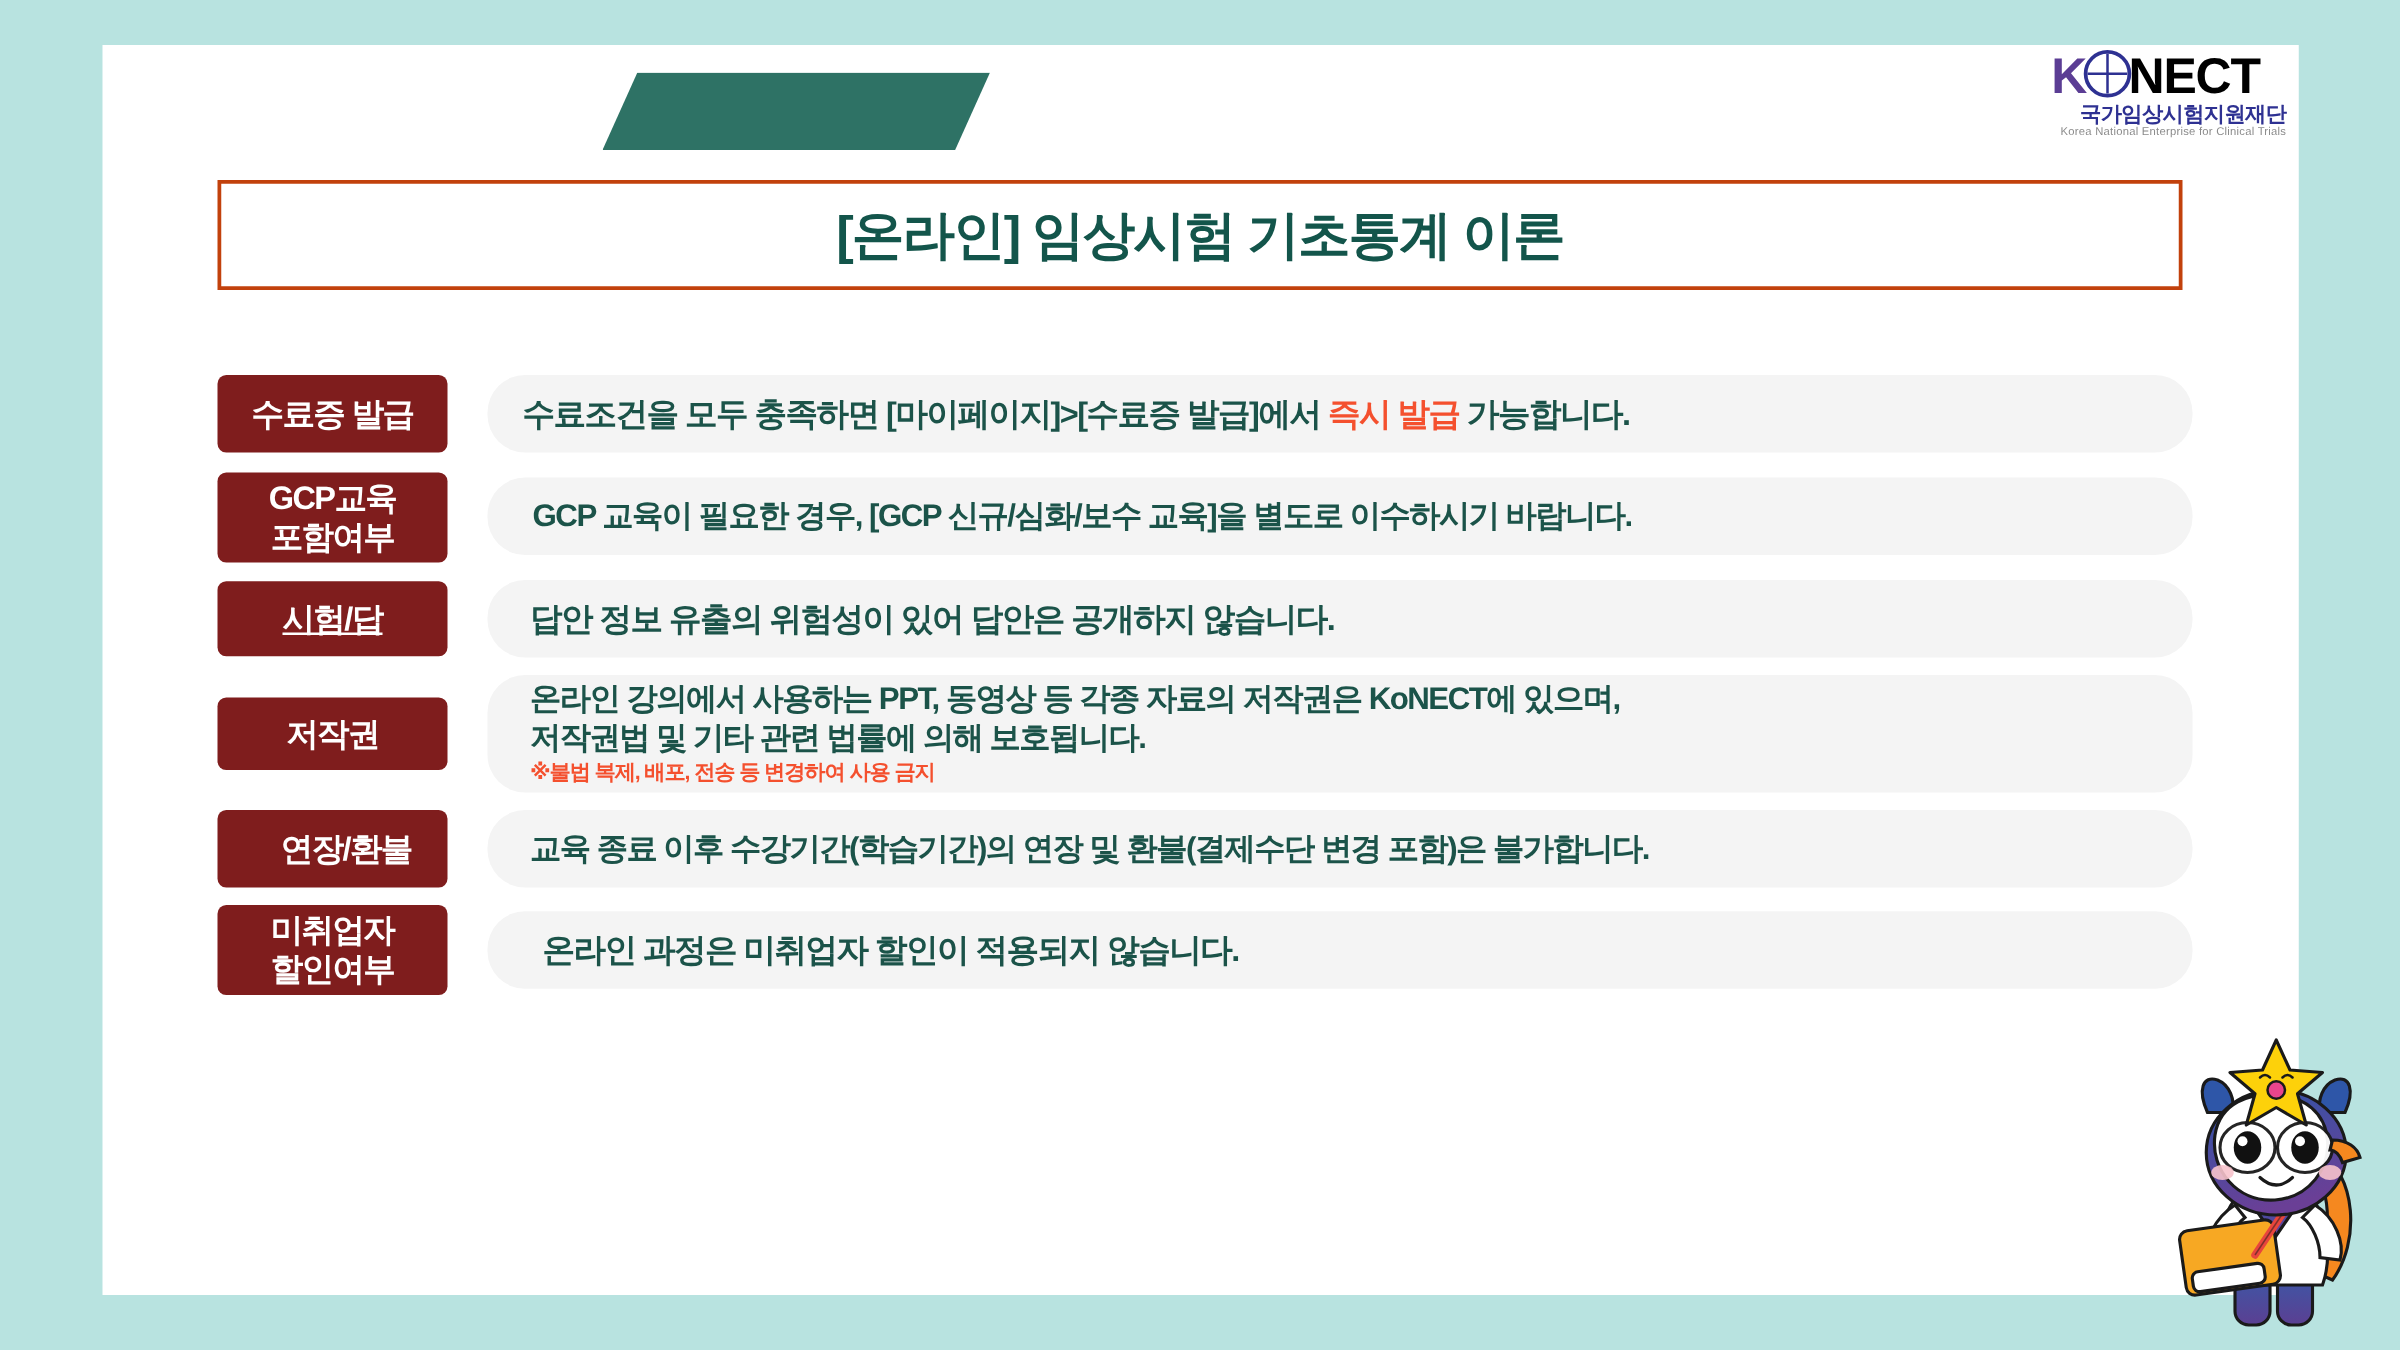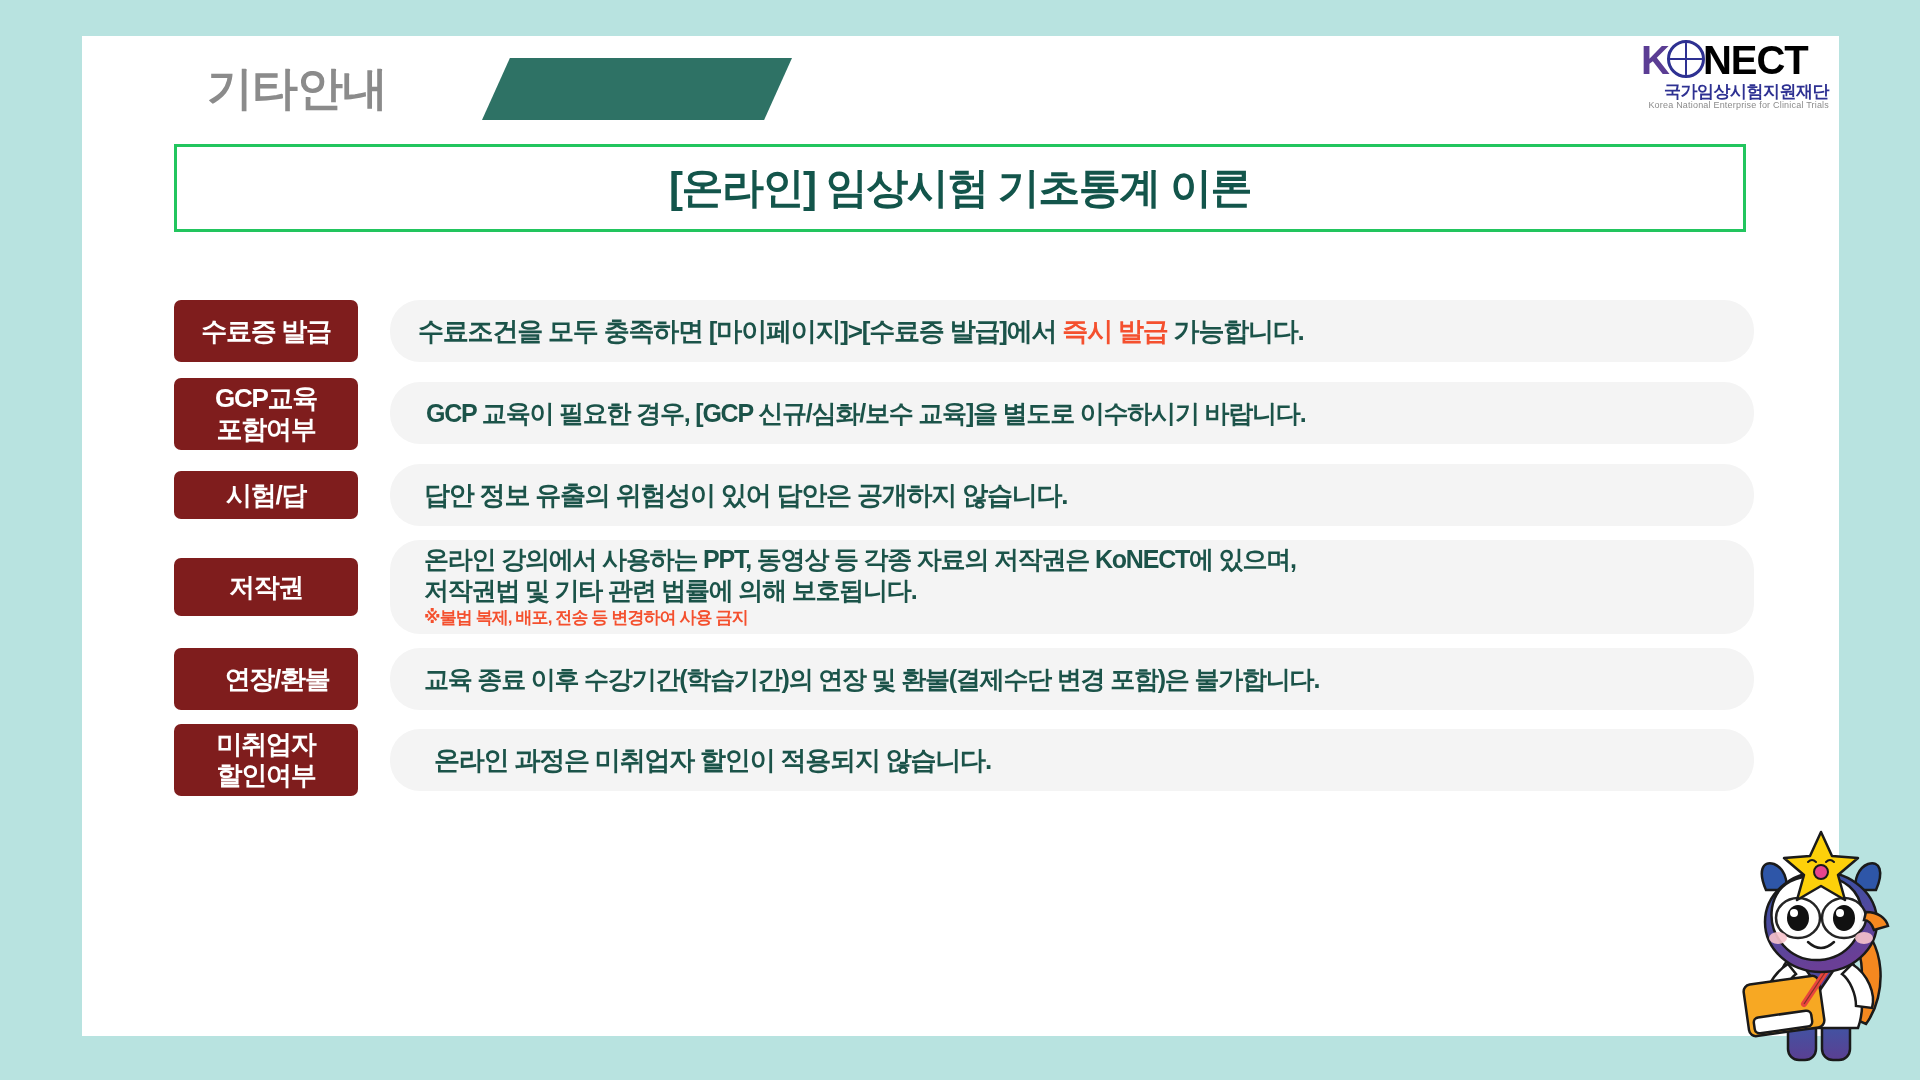--- a/index.html
+++ b/index.html
@@ -137,21 +137,21 @@
     z-index: -1;
   }
 
   
   #course-title-box {
     position: absolute;
     left: 92px;
     top: 108px;
     width: 1572px;
     height: 88px;
-    border: 3px solid #22c55e;
+    border: 3px solid #c2410c;
     display: flex;
     align-items: center;
     justify-content: center;
     box-sizing: border-box;
   }
   #course-title {
     font-size: 42px;
     font-weight: bold;
     color: #13554b;
     letter-spacing: -1.5px;
@@ -223,21 +223,21 @@
 
   
   .r1 .row-label { height: 62px; }
   .r1 .row-body  { height: 62px; }
   .r1 .row-body  { padding-left: 28px; }
 
   .r2 .row-label { height: 72px; margin-top: 2px; }
   .r2 .row-body  { height: 62px; padding-left: 36px; }
   .r2 .row-text  { font-size: 25px; }
 
-  .r3 .row-label { height: 48px; }
+  .r3 .row-label { height: 60px; text-decoration: underline; }
   .r3 .row-body  { height: 62px; }
 
   .r4 .row-label { height: 58px; }
   .r4 .row-body  { height: 94px; padding-top: 8px; padding-bottom: 8px; }
   .r4 .row-text  { font-size: 25px; line-height: 1.22; }
 
   .r5 .row-label { height: 62px; padding-left: 24px; }
   .r5 .row-body  { height: 62px; }
   .r5 .row-text  { font-size: 25px; }
 
@@ -254,21 +254,20 @@
     z-index: 5;
   }
 </style>
 </head>
 <body>
 
 <div id="page-card">
 
   <div id="header">
     <div id="header-tab"></div>
-    <div id="header-title">기타안내</div>
   </div>
 
   <div id="logo">
     <div id="logo-swatch"></div>
     <div id="logo-wordmark">
       <span class="logo-k">K</span><span class="logo-o"></span><span class="logo-nect">NECT</span>
     </div>
     <div id="logo-kr">국가임상시험지원재단</div>
     <div id="logo-en">Korea National Enterprise for Clinical Trials</div>
   </div>

